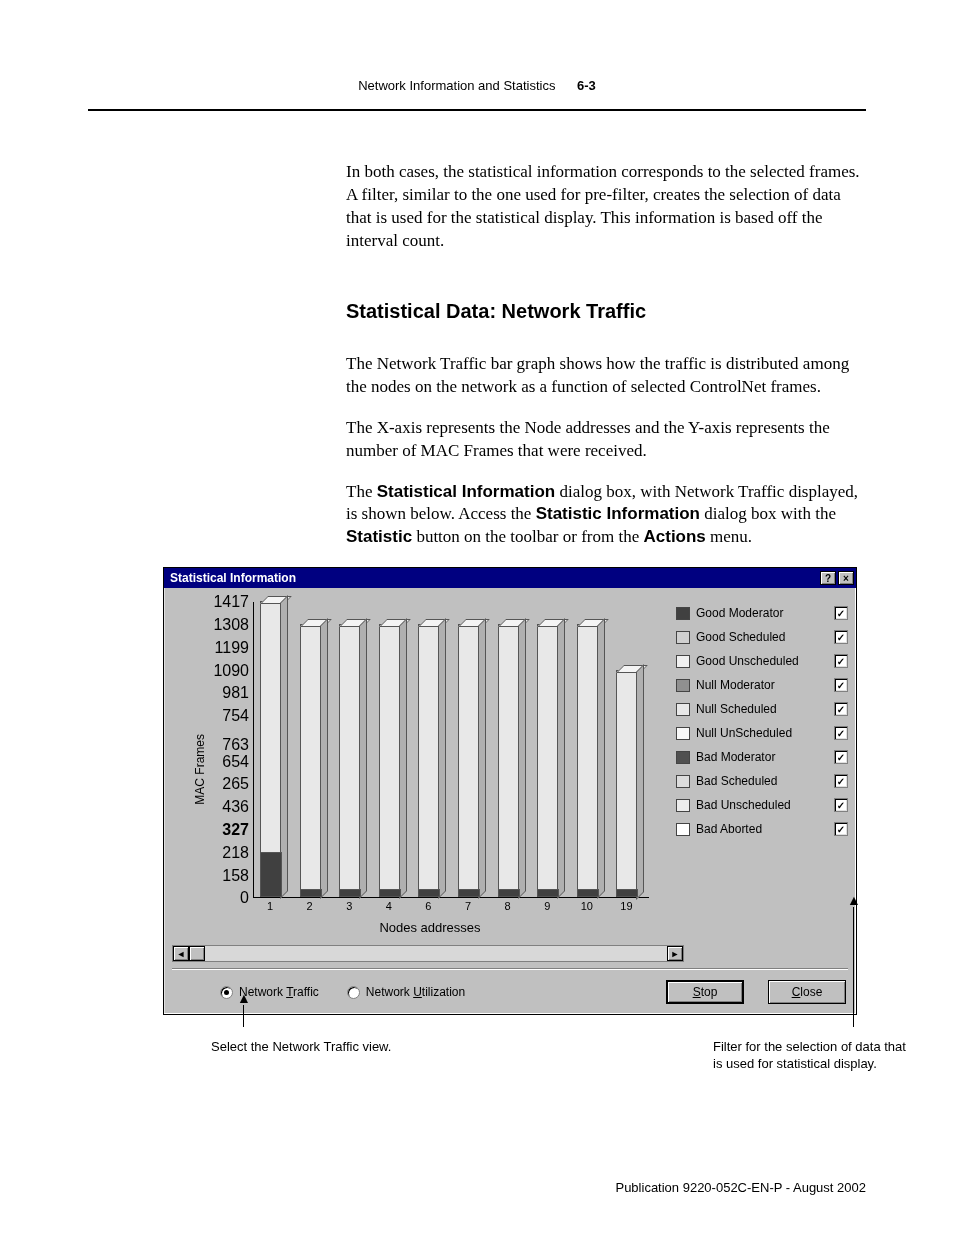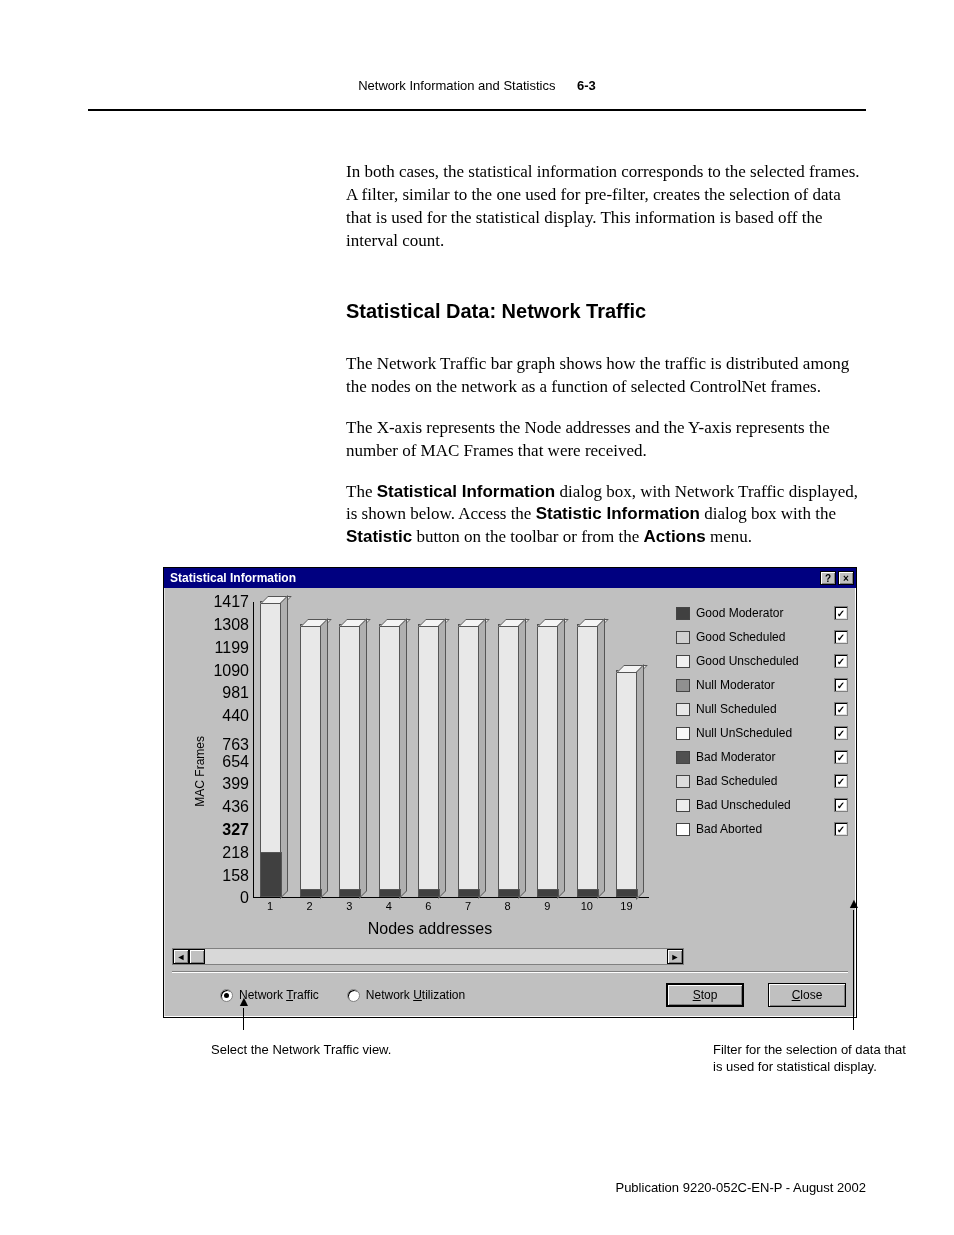--- a/index.html
+++ b/index.html
@@ -149,21 +149,21 @@
       position: relative;
       width: 438px;
       height: 18px;
       margin-top: 2px;
     }
     .xl {
       position: absolute;
       font-size: 11px;
       transform: translateX(-50%);
     }
-    .xlabel-title { font-size: 16px; margin: 2px 0 6px 0; }
+    .xlabel-title { font-size: 13px; margin: 2px 0 6px 0; }
     .legend-col {
       width: 172px;
       display: flex;
       flex-direction: column;
       gap: 10px;
       padding-top: 8px;
     }
     .legend-row {
       display: flex;
       align-items: center;
@@ -348,24 +348,24 @@
                     <div class="bar-group" style="left: 362.4px;">
                       <div class="bar3d" style="height: 227.692px;"></div>
                       <div class="bar-seg" style="bottom: 0px; height: 8.35568px; background: rgb(64, 64, 64);"></div>
                     </div>
                   </div>
               <div class="ytick" style="bottom: 0px;">0</div>
                   <div class="ytick" style="bottom: 22.7692px;">158</div>
                   <div class="ytick" style="bottom: 45.5385px;">218</div>
                   <div class="ytick" style="bottom: 68.3077px; font-weight: bold;">327</div>
                   <div class="ytick" style="bottom: 91.0769px;">436</div>
-                  <div class="ytick" style="bottom: 113.846px;">399</div>
+                  <div class="ytick" style="bottom: 113.846px;">265</div>
                   <div class="ytick" style="bottom: 136.615px;">654</div>
                   <div class="ytick" style="bottom: 153px;">763</div>
-                  <div class="ytick" style="bottom: 182.154px;">440</div>
+                  <div class="ytick" style="bottom: 182.154px;">754</div>
                   <div class="ytick" style="bottom: 204.923px;">981</div>
                   <div class="ytick" style="bottom: 227.692px;">1090</div>
                   <div class="ytick" style="bottom: 250.462px;">1199</div>
                   <div class="ytick" style="bottom: 273.231px;">1308</div>
                   <div class="ytick" style="bottom: 296px;">1417</div>
                 </div>
               <div class="xlabels" id="xlabels">
                   <div class="xl" style="left: 59px;">1</div>
                   <div class="xl" style="left: 98.6px;">2</div>
                   <div class="xl" style="left: 138.2px;">3</div>

